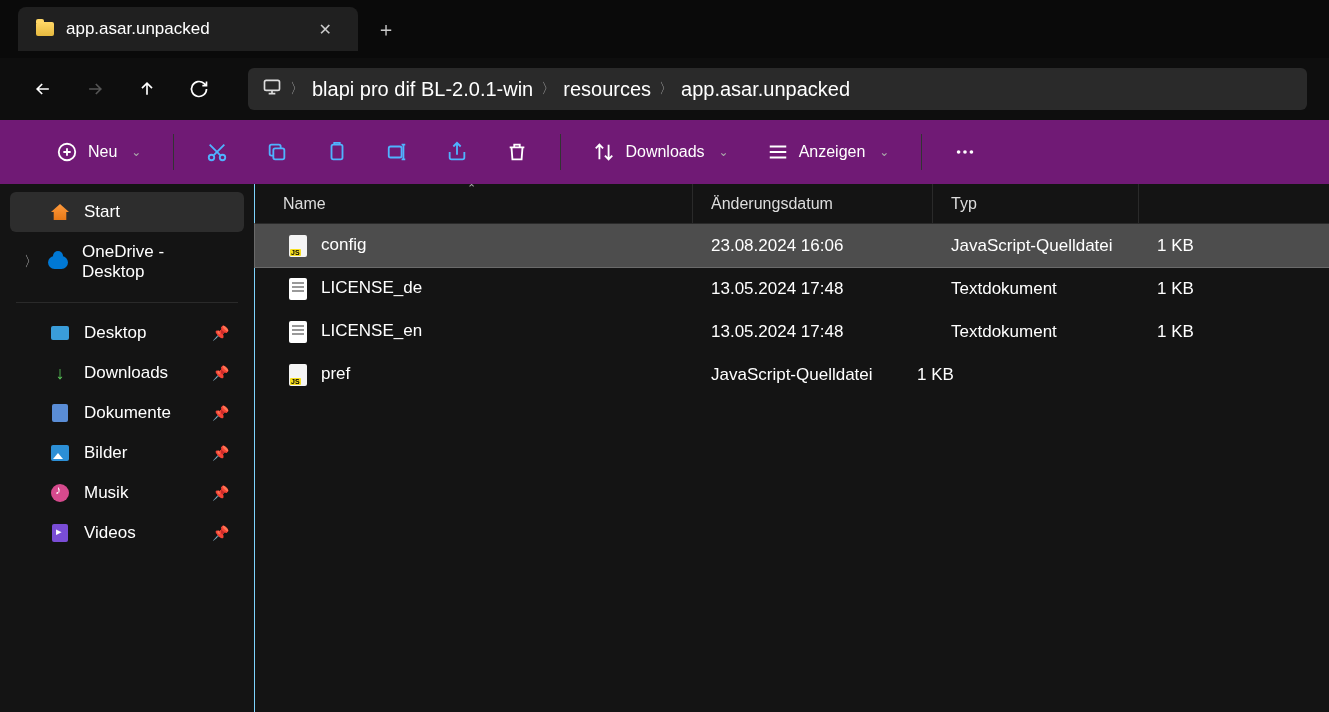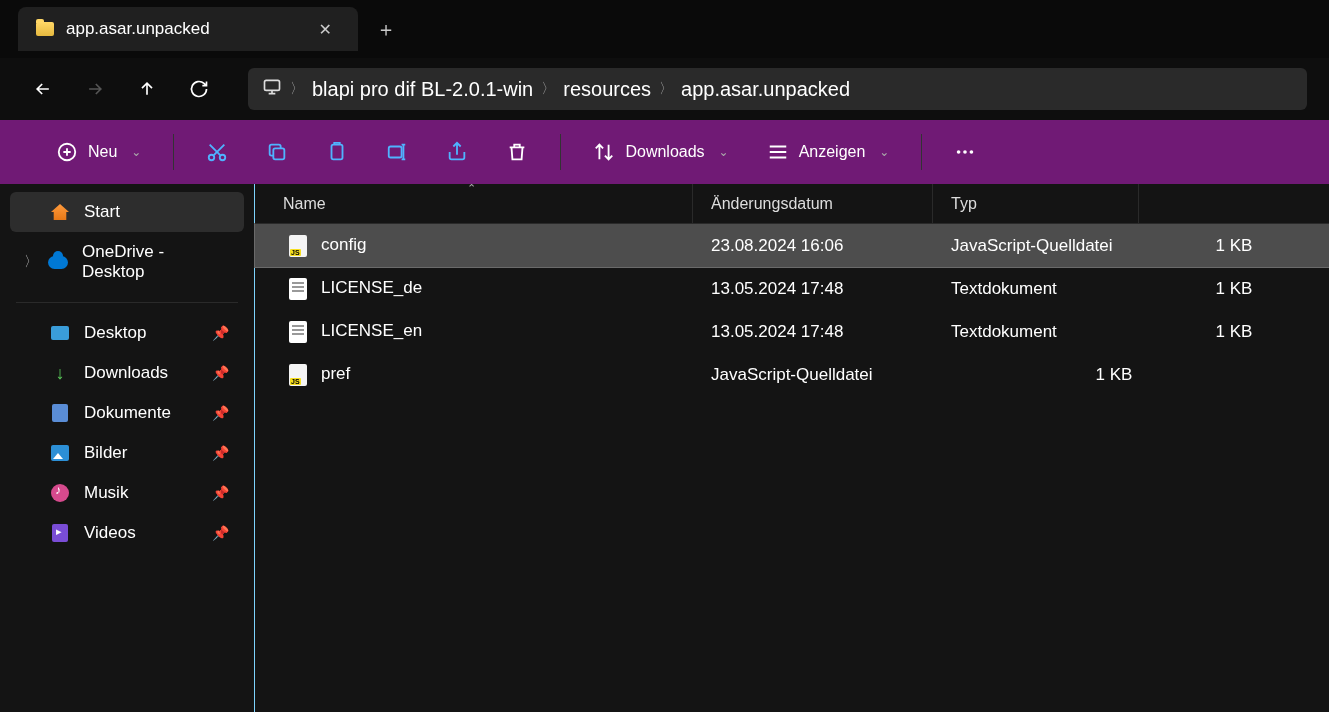--- a/index.html
+++ b/index.html
@@ -51,21 +51,21 @@
 .col.type { width: 206px; }
 .col.size { flex: 1; justify-content: flex-start; }
 .sort-ind { position: absolute; left: 212px; top: -2px; font-size: 11px; color: #aaa; }
 
 .row { display: flex; height: 43px; align-items: center; font-size: 17px; cursor: pointer; }
 .row.selected { background: #4d4d4d; outline: 1px solid #6a6a6a; }
 .cell { padding: 0 18px; }
 .cell.name { width: 438px; display: flex; gap: 14px; padding-left: 34px; }
 .cell.date { width: 240px; }
 .cell.type { width: 206px; }
-.cell.size { flex: 1; text-align: center; }
+.cell.size { flex: 1; text-align: left; }
 .file-ico { width: 18px; height: 22px; background: #f5f5f5; border-radius: 2px; position: relative; flex-shrink: 0; }
 .file-ico.js::after { content: "JS"; position: absolute; bottom: 1px; left: 1px; font-size: 7px; background: #f7df1e; color: #000; padding: 0 1px; border-radius: 1px; font-weight: bold; }
 .file-ico.txt { background: #fff; }
 .file-ico.txt::before { content: ""; position: absolute; top: 4px; left: 3px; right: 3px; height: 2px; background: #999; box-shadow: 0 4px 0 #999, 0 8px 0 #999; }
 
 
 .ico-home { background: linear-gradient(#ff9a3c, #e67817); width: 18px; height: 16px; clip-path: polygon(50% 0, 100% 50%, 85% 50%, 85% 100%, 15% 100%, 15% 50%, 0 50%); }
 .ico-img { width: 18px; height: 16px; background: #2c8fd6; border-radius: 2px; position: relative; }
 .ico-img::after { content: ""; position: absolute; bottom: 2px; left: 2px; width: 0; height: 0; border-left: 5px solid transparent; border-right: 5px solid transparent; border-bottom: 6px solid #fff; }
 .ico-cloud { width: 20px; height: 13px; background: #0078d4; border-radius: 8px; position: relative; }

